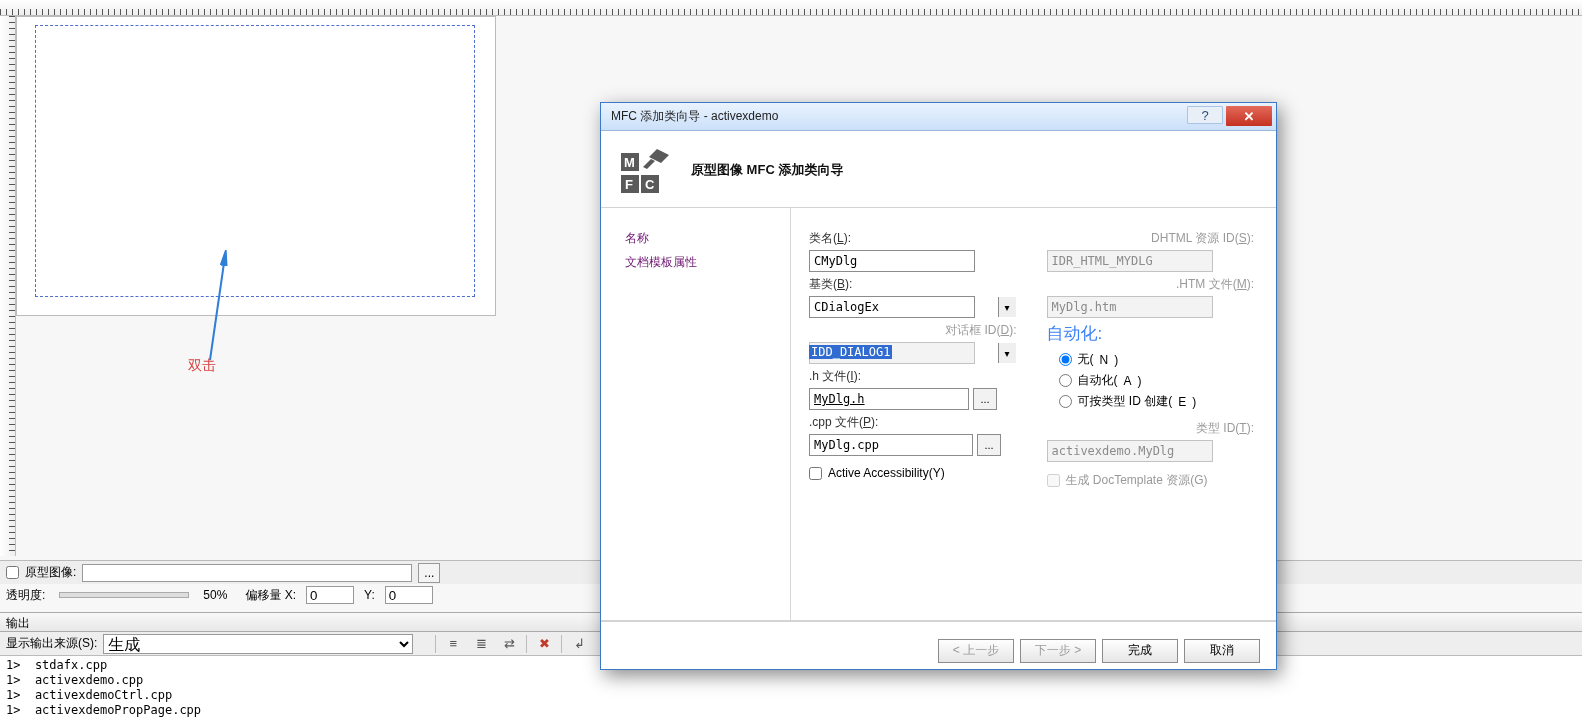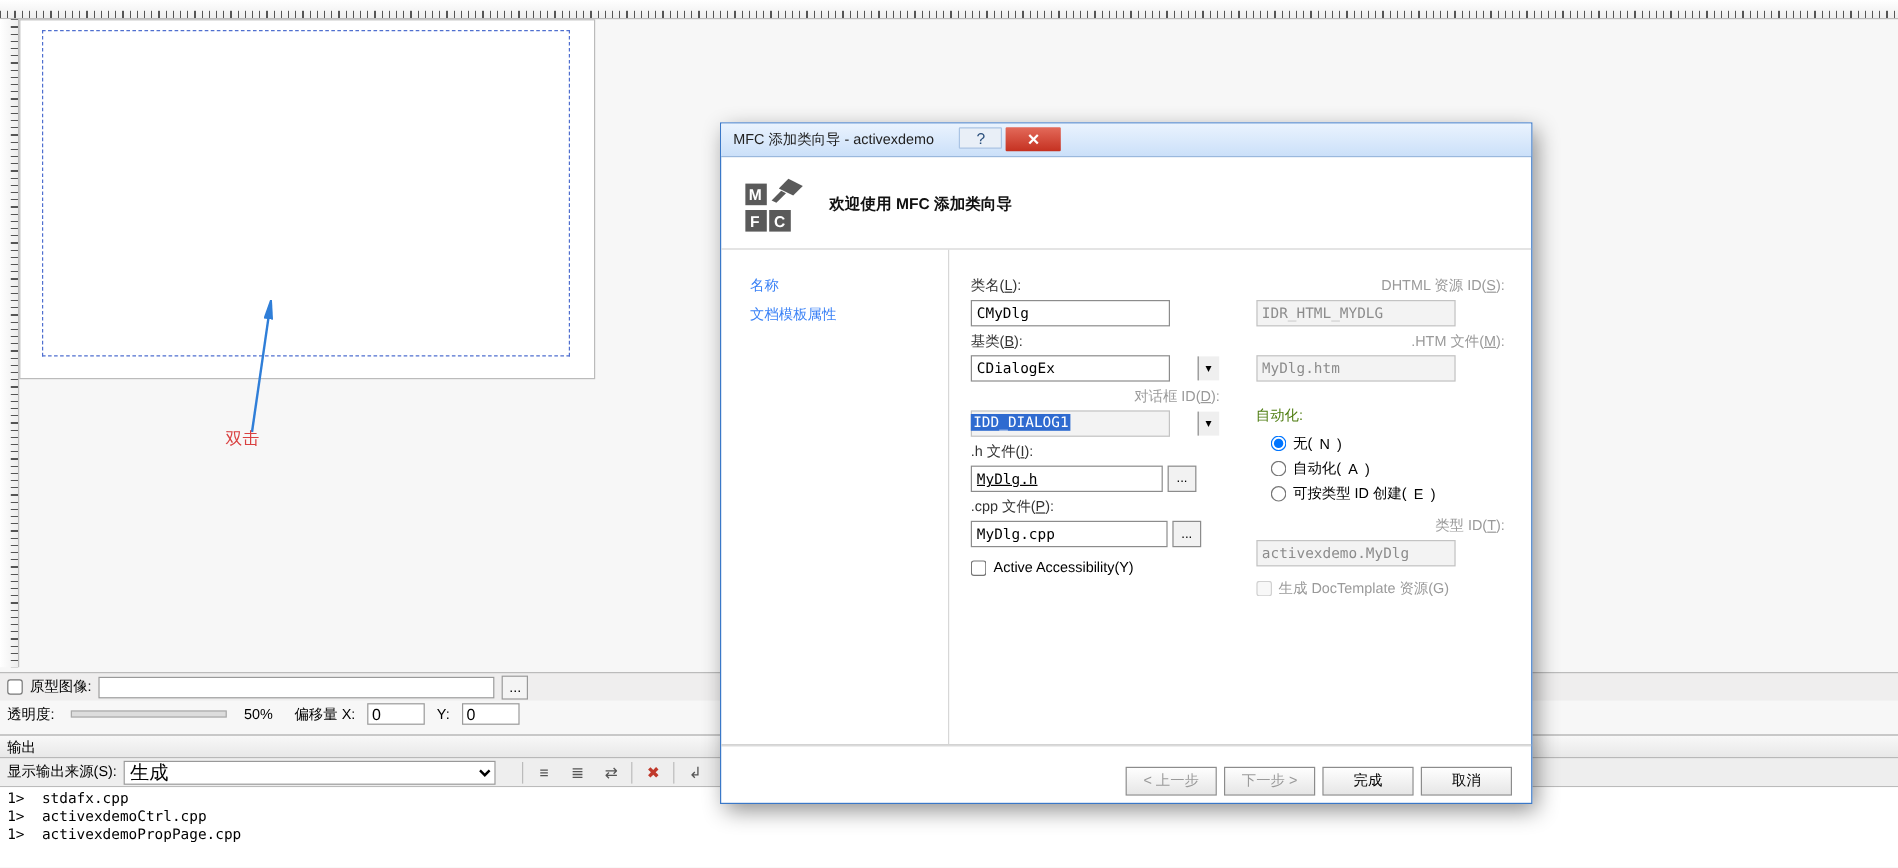--- a/index.html
+++ b/index.html
@@ -30,50 +30,50 @@
   
   .output-title{position:absolute;left:0;top:612px;width:1582px;height:20px;background:linear-gradient(#f8f8f8,#e8e8e8);border-top:1px solid #aaa;border-bottom:1px solid #aaa;padding-left:6px;line-height:20px;}
   .output-bar{position:absolute;left:0;top:632px;width:1582px;height:24px;background:#eee;border-bottom:1px solid #bbb;display:flex;align-items:center;gap:6px;padding:0 6px;}
   .output-bar select{height:20px;border:1px solid #999;font-size:16px;width:310px;background:#fff;}
   .toolbtn{width:22px;height:20px;border:1px solid transparent;background:transparent;cursor:pointer;display:flex;align-items:center;justify-content:center;font-size:13px;color:#555;}
   .sep{width:1px;height:18px;background:#bbb;}
   .output-body{position:absolute;left:0;top:656px;width:1582px;height:67px;background:#fff;overflow:hidden;padding:2px 6px;font-family:Consolas,monospace;font-size:12px;line-height:15px;}
   .output-body div{white-space:pre;}
   
   .wizard{position:absolute;left:600px;top:102px;width:677px;height:568px;background:#fff;border:1px solid #3a78c8;box-shadow:4px 6px 18px rgba(0,0,0,.45);}
-  .wiz-title{height:28px;background:linear-gradient(#eaf3fe,#cbe0f9);display:flex;align-items:center;justify-content:flex-start;padding:0 0 0 10px;border-bottom:1px solid #9ab8dd;gap:21px;}
+  .wiz-title{height:28px;background:linear-gradient(#eaf3fe,#cbe0f9);display:flex;align-items:center;justify-content:space-between;padding:0 0 0 10px;border-bottom:1px solid #9ab8dd;}
   .wiz-title-txt{font-size:12px;color:#222;}
   .wiz-title-btns{display:flex;height:100%;}
   .tbtn{width:36px;height:20px;display:flex;align-items:center;justify-content:center;font-size:13px;cursor:pointer;}
   .tbtn.help{background:#e9eff7;border:1px solid #aac4e4;height:18px;margin-top:3px;margin-right:3px;border-radius:1px;color:#2a4f7c;}
   .tbtn.close{background:linear-gradient(#e36a5a,#c53121);color:#fff;width:46px;height:20px;margin-top:3px;margin-right:4px;border-radius:1px;font-weight:bold;}
   .wiz-header{display:flex;align-items:center;gap:18px;padding:14px 20px 12px 20px;}
   .wiz-banner-title{font-size:13px;font-weight:bold;color:#111;}
   .wiz-icon{width:52px;height:50px;}
   .wiz-hr{height:1px;background:#d3d3d3;}
   .wiz-body{display:flex;height:412px;}
   .wiz-nav{width:190px;border-right:1px solid #d7d7d7;padding:22px 0 0 24px;}
-  .wiz-nav div{height:24px;color:#3b82f6;cursor:pointer;}
+  .wiz-nav div{height:24px;color:#701a75;cursor:pointer;}
   .wiz-panel{flex:1;padding:18px 22px 0 18px;display:flex;gap:30px;}
   .col{flex:1;display:flex;flex-direction:column;}
   .fld-lbl{font-size:12px;color:#333;margin-top:4px;margin-bottom:3px;}
   .fld-lbl .mn{text-decoration:underline;}
   .fld-lbl.disabled{color:#9a9a9a;text-align:right;}
   .txt{height:22px;border:1px solid #8c8c8c;padding:0 4px;font-size:12px;font-family:Consolas,monospace;width:166px;background:#fff;}
   .txt.disabled{background:#f3f3f3;color:#8c8c8c;border-color:#c3c3c3;}
   .row{display:flex;align-items:center;gap:4px;}
   .browse{width:24px;height:22px;border:1px solid #8c8c8c;background:#f2f2f2;font-size:11px;line-height:12px;cursor:pointer;}
   .combo{position:relative;display:inline-block;}
   .combo .cbtn{position:absolute;right:1px;top:1px;width:18px;height:20px;background:#efefef;border-left:1px solid #8c8c8c;display:flex;align-items:center;justify-content:center;font-size:10px;cursor:pointer;}
   .combo.disabled .txt{color:#8c8c8c;border-color:#c3c3c3;background:#f3f3f3;}
   .combo.sel .txt{background:#fff;}
   .combo .sel-val{position:absolute;left:0;top:3px;font-family:Consolas,monospace;font-size:12px;background:#2f6bd0;color:#fff;padding:0 2px;}
   .chkrow{display:flex;align-items:center;gap:6px;margin-top:10px;}
   .chkrow input{width:13px;height:13px;}
-  .groupbox-title{font-size:12px;color:#4d7c0f;margin-top:20px;margin-bottom:4px;}
+  .groupbox-title{font-size:17px;color:#3b82f6;margin-top:4px;margin-bottom:4px;}
   .radio-col{display:flex;flex-direction:column;gap:4px;margin:2px 0 6px 12px;}
   .radio-col label{display:flex;align-items:center;gap:6px;font-size:12px;}
   .wiz-footer{height:52px;border-top:1px solid #d3d3d3;display:flex;justify-content:flex-end;align-items:center;gap:6px;padding-right:16px;padding-top:6px;}
   .btn{min-width:76px;height:24px;border:1px solid #8c8c8c;background:linear-gradient(#fefefe,#e6e6e6);font-size:12px;cursor:pointer;padding:0 10px;}
   .btn[disabled]{color:#9a9a9a;cursor:default;}
 </style>
 </head>
 <body>
 
 <div class="root">
@@ -121,20 +121,21 @@
     <button class="toolbtn">≡</button>
     <button class="toolbtn">≣</button>
     <button class="toolbtn">⇄</button>
     <span class="sep"></span>
     <button class="toolbtn" style="color:#c0392b">✖</button>
     <span class="sep"></span>
     <button class="toolbtn">↲</button>
   </div>
   <div class="output-body">
     <div>1&gt;  stdafx.cpp</div>
+    <div>1&gt;  activexdemo.cpp</div>
     <div>1&gt;  activexdemoCtrl.cpp</div>
     <div>1&gt;  activexdemoPropPage.cpp</div>
   </div>
 
   <div class="wizard">
     <div class="wiz-title">
       <span class="wiz-title-txt">MFC 添加类向导 - activexdemo</span>
       <div class="wiz-title-btns">
         <div class="tbtn help">?</div>
         <div class="tbtn close">✕</div>
@@ -144,21 +145,21 @@
       <svg class="wiz-icon" viewBox="0 0 52 50">
         <rect x="0" y="8" width="18" height="18" fill="#5a5a5a"></rect>
         <text x="3" y="22" fill="#fff" font-size="13" font-family="Arial" font-weight="bold">M</text>
         <rect x="0" y="30" width="18" height="18" fill="#5a5a5a"></rect>
         <text x="4" y="44" fill="#fff" font-size="13" font-family="Arial" font-weight="bold">F</text>
         <rect x="20" y="30" width="18" height="18" fill="#5a5a5a"></rect>
         <text x="24" y="44" fill="#fff" font-size="13" font-family="Arial" font-weight="bold">C</text>
         <path d="M36 4 L48 10 L40 18 L28 12 Z" fill="#5a5a5a"></path>
         <path d="M30 14 L22 22 L26 24 L34 16 Z" fill="#5a5a5a"></path>
       </svg>
-      <div class="wiz-banner-title">欢迎使用  MFC  添加类向导</div>
+      <div class="wiz-banner-title">原型图像  MFC  添加类向导</div>
     </div>
     <div class="wiz-hr"></div>
     <div class="wiz-body">
       <div class="wiz-nav">
         <div>名称</div>
         <div>文档模板属性</div>
       </div>
       <div class="wiz-panel">
 
         <div class="col">

